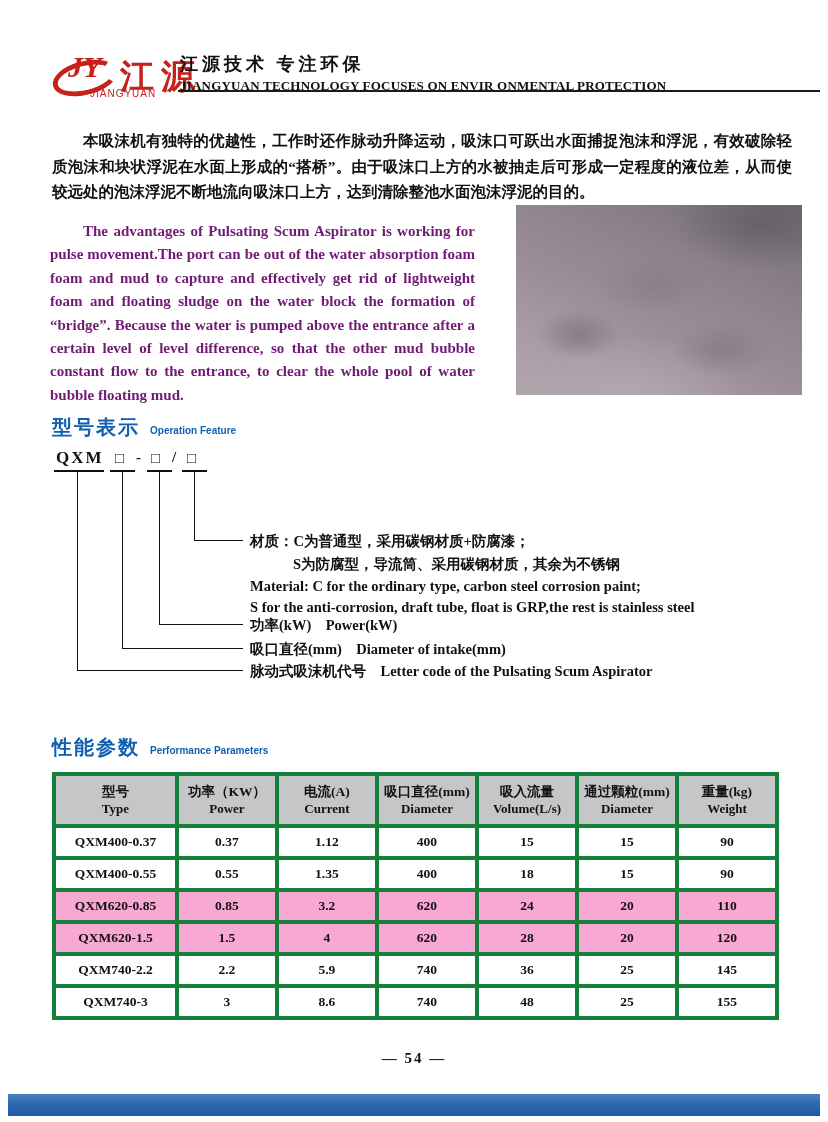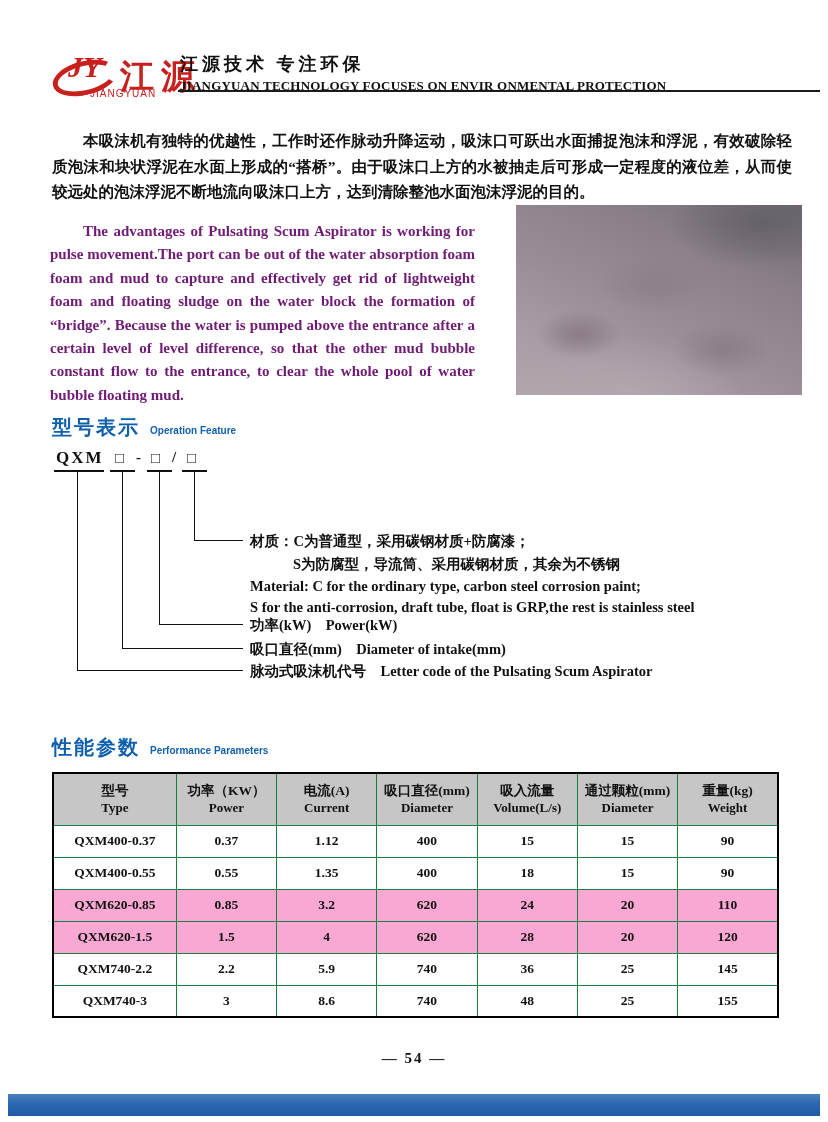--- a/index.html
+++ b/index.html
@@ -52,21 +52,21 @@
   .code-prefix { position:absolute; left:6px; top:-2px; font-size:17px; letter-spacing:2px; }
   .code-box { position:absolute; top:0; font-size:15px; }
   .code-sep { position:absolute; top:-1px; font-size:15px; }
   .u { position:absolute; top:20px; height:1.5px; background:#111; }
   .elbow { position:absolute; border-left:1.5px solid #111; border-bottom:1.5px solid #111; }
   .dlabel { position:absolute; left:200px; font-size:14.5px; white-space:nowrap; }
 
   
   .perf-table { position:absolute; top:772px; left:52px; width:727px; border-collapse:collapse;
                 table-layout:fixed; text-align:center; color:#111; }
-  .perf-table th, .perf-table td { border:1px solid #15803d; }
+  .perf-table th, .perf-table td { border:4px solid #15803d; }
   .perf-table { border:2px solid #000; }
   .perf-table thead th { background:#c6c6c6; height:52px; font-weight:600; }
   .perf-table .hcn { font-size:13.5px; }
   .perf-table .hen { font-size:13px; font-weight:700; }
   .perf-table tbody td { height:32px; font-size:13.5px; font-weight:600; background:#fff; }
   .perf-table tbody tr.shaded td { background:#f9a8d4; }
   .col-type { width:17%; }
 
   
   .pageno { position:absolute; top:1050px; left:0; width:100%; text-align:center;

